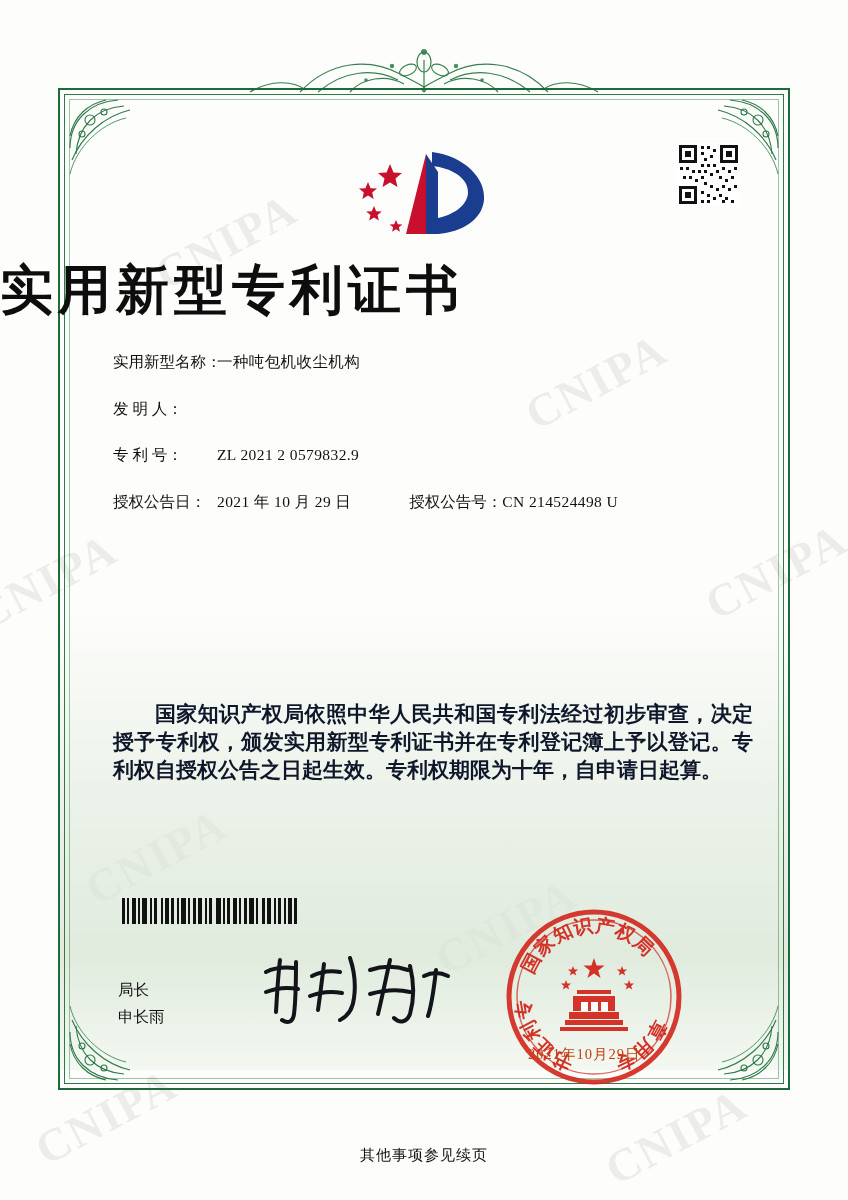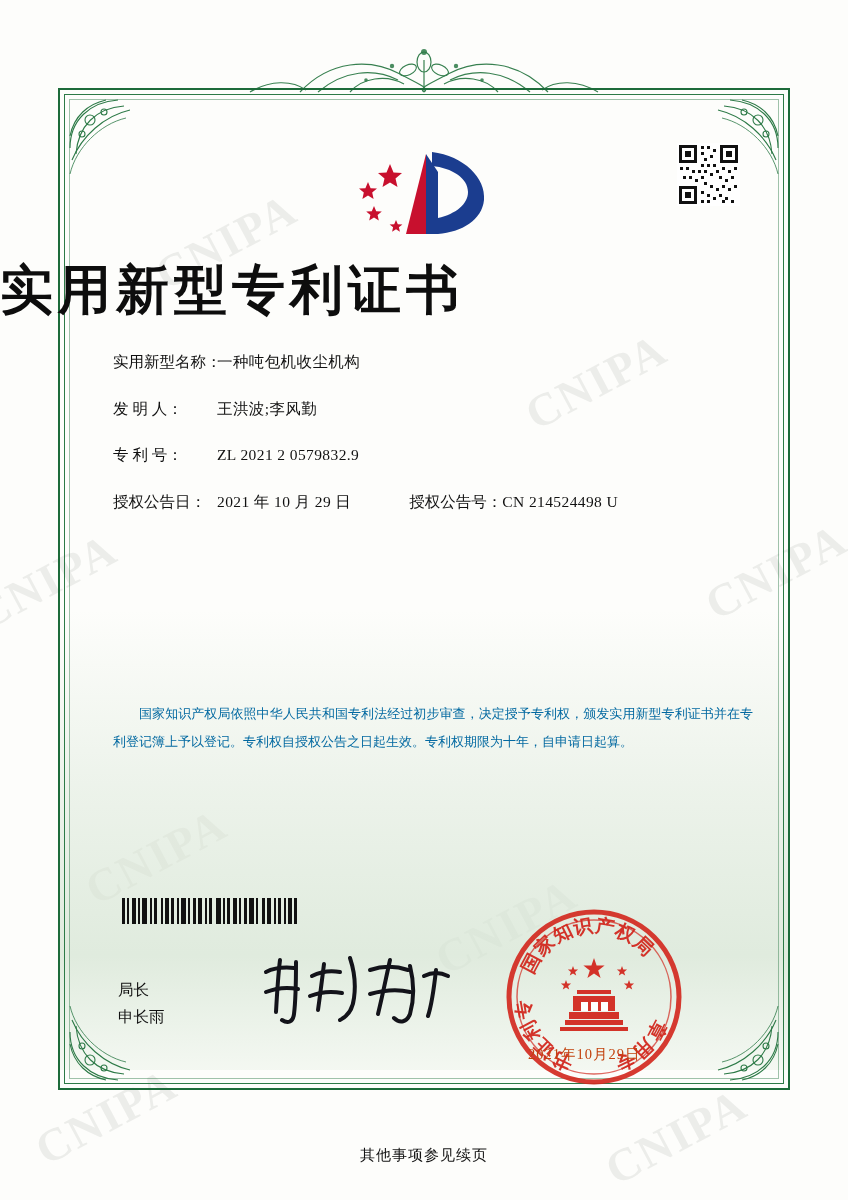--- a/index.html
+++ b/index.html
@@ -133,25 +133,26 @@
     flex: 0 0 auto;
     white-space: nowrap;
     margin-left: 58px;
   }
 
   
   .para {
     position: absolute;
     left: 113px;
     width: 640px;
-    font-size: 13px;
+    font-size: 21px;
     line-height: 28px;
-    color: #0369a1;
+    color: #0f172a;
     text-align: justify;
     text-indent: 2em;
+    font-weight: bold;
   }
   .para1 { top: 700px; }
   .para2 { top: 790px; }
 
   
   .barcode {
     position: absolute;
     left: 122px; top: 898px;
     width: 222px; height: 26px;
     display: flex;
@@ -370,21 +371,20 @@
 
   <div class="title">实用新型专利证书</div>
 
   <div class="fields">
     <div class="frow">
       <div class="flabel">实用新型名称：</div>
       <div class="fvalue">一种吨包机收尘机构</div>
     </div>
     <div class="frow">
       <div class="flabel">发   明   人：</div>
-      <div class="fvalue">王洪波;李风勤</div>
     </div>
     <div class="frow">
       <div class="flabel">专   利   号：</div>
       <div class="fvalue">ZL 2021 2 0579832.9</div>
     </div>
     <div class="frow split">
       <div class="flabel">授权公告日：</div>
       <div class="fvalue">2021 年 10 月 29 日</div>
       <div class="flabel2">授权公告号：</div>
       <div class="fvalue">CN 214524498 U</div>

